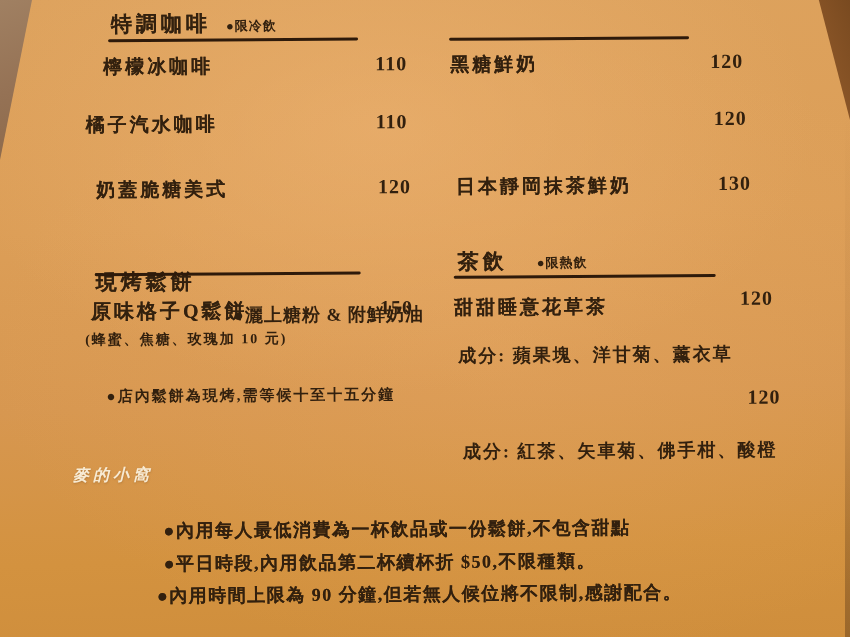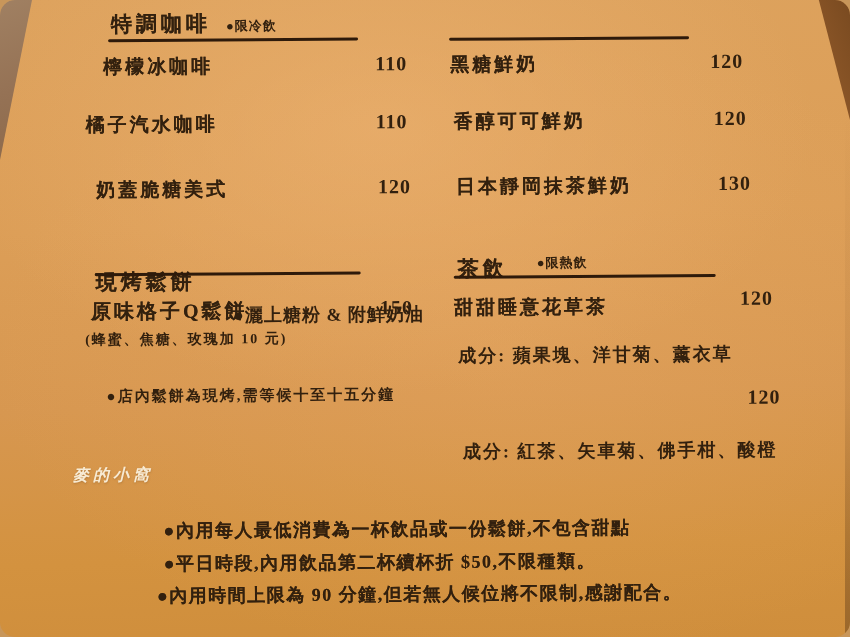--- a/index.html
+++ b/index.html
@@ -8,21 +8,20 @@
   .photo {
     position: relative;
     width: 850px; height: 637px;
     overflow: hidden;
     background:
       radial-gradient(ellipse 620px 380px at 45% 20%, rgba(238,180,116,0.55), rgba(238,180,116,0) 70%),
       radial-gradient(ellipse 700px 420px at 60% 55%, rgba(233,170,102,0.35), rgba(233,170,102,0) 75%),
       linear-gradient(178deg, #dda25d 0%, #dc9e57 35%, #d79750 62%, #d3923f 85%, #cf8e3c 100%);
     font-family: "Liberation Serif", "DejaVu Serif", serif;
     color: #32200e;
-    border-radius: 15px;
   }
 
   
   .corner-left {
     position: absolute; left: 0; top: 0; width: 32px; height: 160px;
     background: linear-gradient(160deg, #a08062 0%, #957255 55%, #8d6a4b 100%);
     clip-path: polygon(0 0, 100% 0, 0 100%);
   }
   .corner-right {
     position: absolute; left: 812px; top: 0; width: 38px; height: 120px;
@@ -95,36 +94,35 @@
     <div class="abs price" style="left:377px; top:110px;">110</div>
 
     <div class="abs item-name" style="left:97px; top:175px;">奶蓋脆糖美式</div>
     <div class="abs price" style="left:379px; top:175px;">120</div>
 
     <div class="rule" style="left:451px; top:38px; width:240px;"></div>
 
     <div class="abs item-name" style="left:452px; top:52px;">黑糖鮮奶</div>
     <div class="abs price" style="left:712px; top:52px;">120</div>
 
-    <div class="abs item-name" style="left:455px; top:109px;">香醇可可鮮奶</div>
     <div class="abs price" style="left:715px; top:109px;">120</div>
 
     <div class="abs item-name" style="left:457px; top:174px;">日本靜岡抹茶鮮奶</div>
     <div class="abs price" style="left:719px; top:174px;">130</div>
 
     <div class="abs sec-title" style="left:96px; top:246px;margin-top:20px;">現烤鬆餅</div>
     <div class="rule" style="left:95px; top:271px; width:266px;"></div>
 
     <div class="abs item-name big" style="left:91px; top:296px;">原味格子Q鬆餅</div>
     <div class="abs small-note" style="left:233px; top:302px;">●灑上糖粉 &amp; 附鮮奶油</div>
     <div class="abs price" style="left:380px; top:296px;">150</div>
     <div class="abs sub-note" style="left:85px; top:329px;">(蜂蜜、焦糖、玫瑰加 10 元)</div>
     <div class="abs foot-note" style="left:106px; top:385px;">●店內鬆餅為現烤,需等候十至十五分鐘</div>
 
-    <div class="abs sec-title" style="left:458px; top:255px;">茶飲</div>
+    <div class="abs sec-title" style="left:458px; top:248px;">茶飲</div>
     <div class="abs sec-tag" style="left:537px; top:255px;">●限熱飲</div>
     <div class="rule" style="left:454px; top:276px; width:262px;"></div>
 
     <div class="abs item-name" style="left:454px; top:295px;">甜甜睡意花草茶</div>
     <div class="abs price" style="left:740px; top:289px;">120</div>
     <div class="abs ingredients" style="left:458px; top:344px;">成分: 蘋果塊、洋甘菊、薰衣草</div>
 
     <div class="abs price" style="left:747px; top:388px;">120</div>
     <div class="abs ingredients" style="left:462px; top:440px;">成分: 紅茶、矢車菊、佛手柑、酸橙</div>
 

